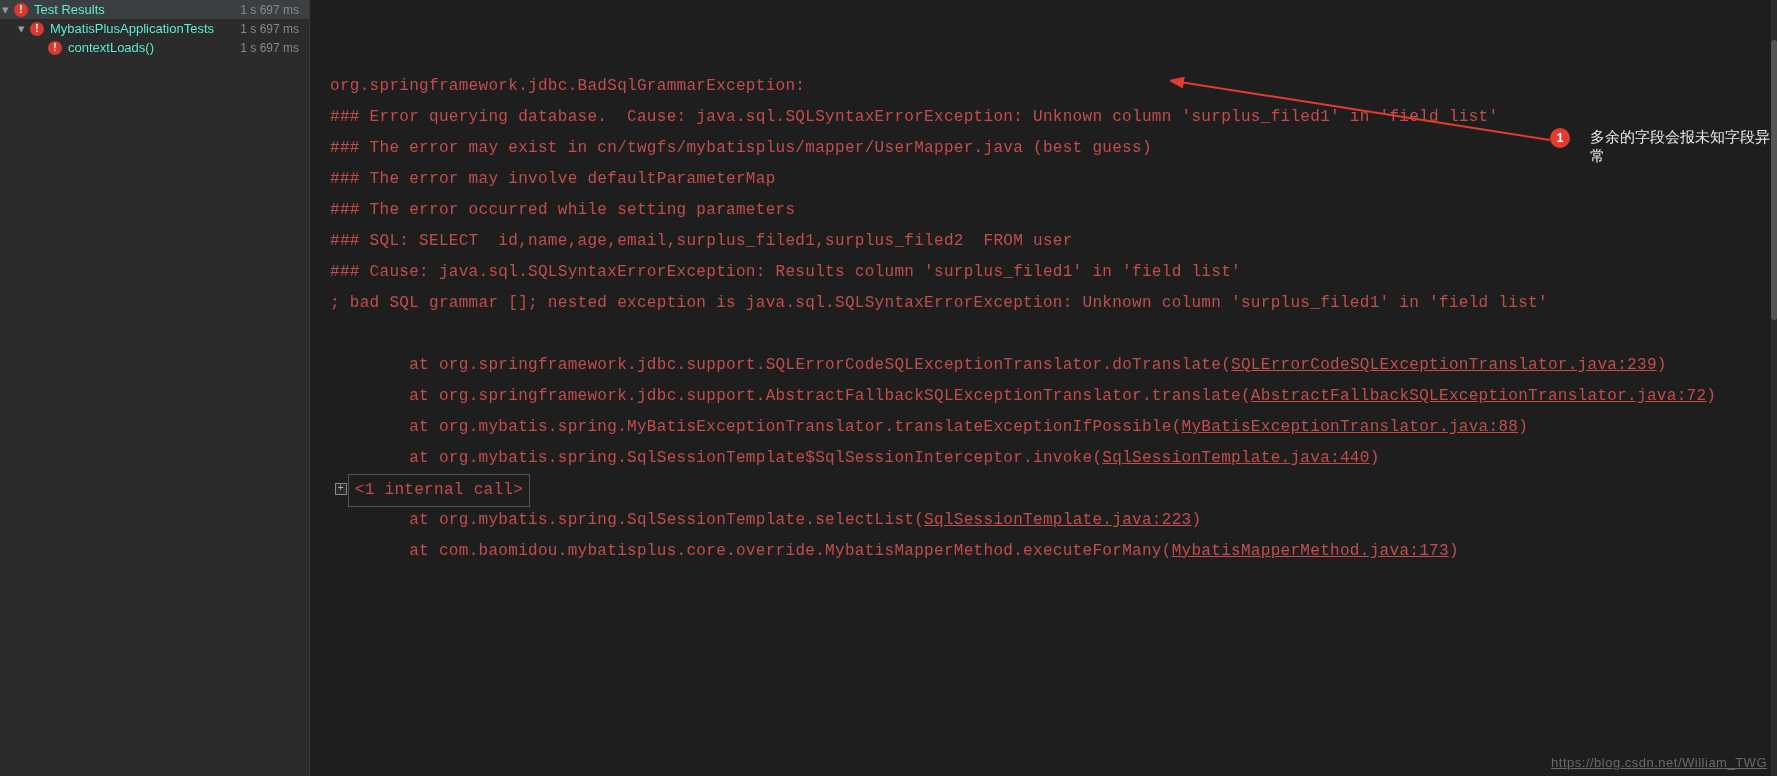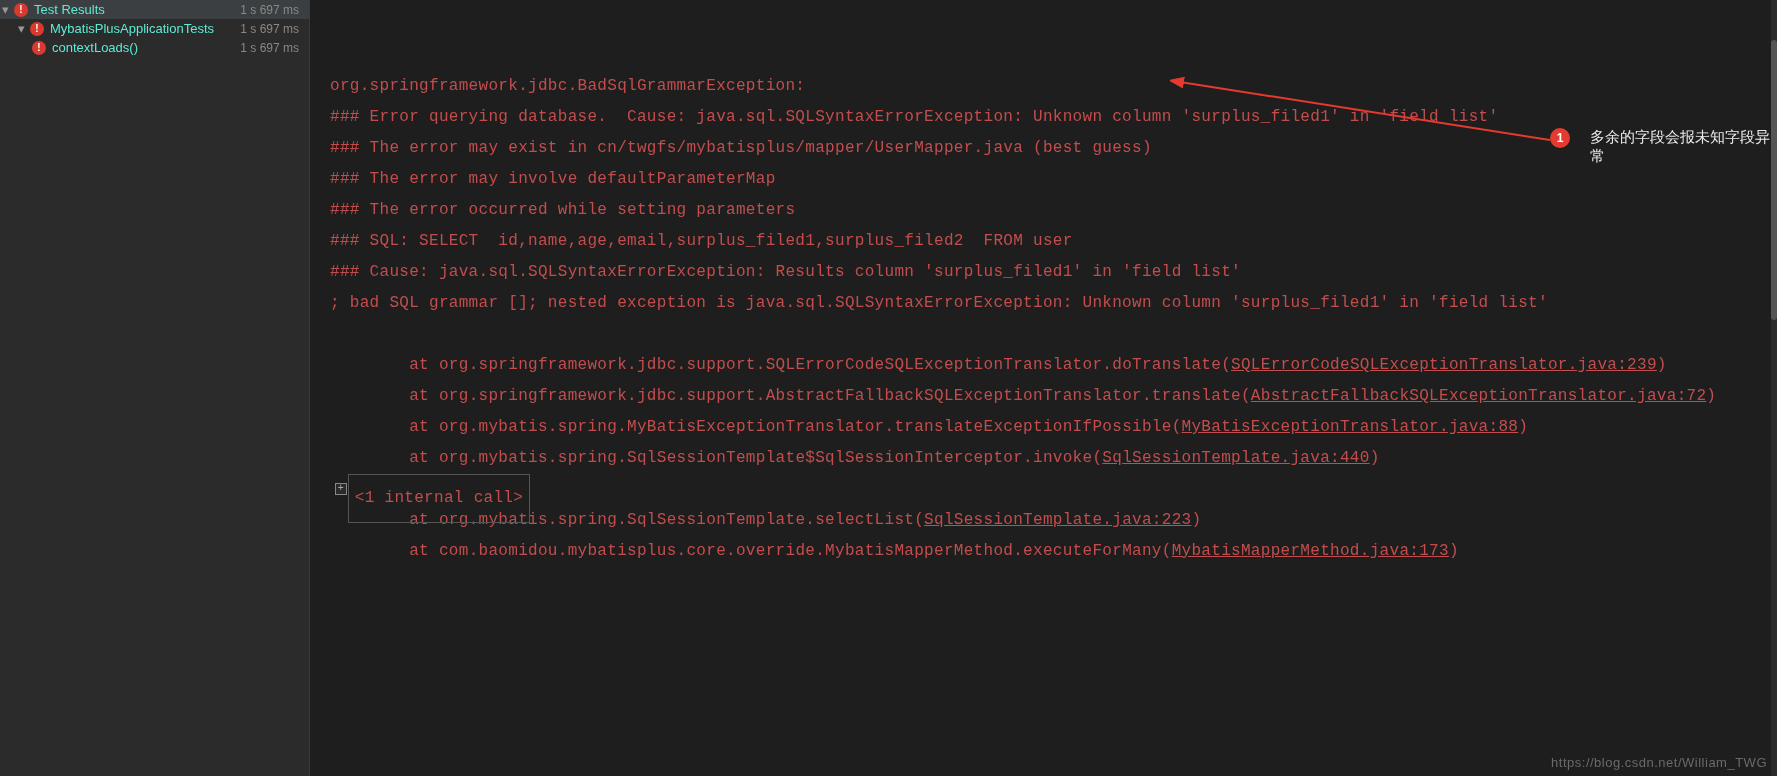--- a/index.html
+++ b/index.html
@@ -29,21 +29,21 @@
     display: flex;
     align-items: center;
     padding: 2px 4px;
     white-space: nowrap;
   }
   .tree-row.header { background: #3c3f41; color: #ddd; }
   .tree-row .spacer { flex: 1; }
   .tree-row .time { color: #888; font-size: 12px; padding-right: 6px; text-align: right; }
   .tree-indent-0 { padding-left: 2px; }
   .tree-indent-1 { padding-left: 18px; }
-  .tree-indent-2 { padding-left: 32px; }
+  .tree-indent-2 { padding-left: 48px; }
   .chev {
     display: inline-block;
     width: 10px;
     color: #999;
     margin-right: 2px;
   }
   .icon-fail {
     display: inline-flex;
     width: 14px; height: 14px;
     border-radius: 50%;
@@ -74,21 +74,21 @@
     color: #c34d4d;
     white-space: pre-wrap;
     word-break: break-all;
     letter-spacing: 0.3px;
   }
   .err { color: #c34d4d; }
   .link { color: #c34d4d; text-decoration: underline; text-align: right; }
   .boxed {
     display: inline-block;
     border: 1px solid #555;
-    padding: 8px 6px;
+    padding: 0 6px;
     margin-left: -2px;
   }
   .fold-plus {
     position: absolute;
     left: 5px;
     width: 12px; height: 12px;
     border: 1px solid #888;
     font-size: 10px; line-height: 10px;
     text-align: center; color: #aaa;
     background: #2b2b2b;
@@ -129,20 +129,21 @@
     color: #e8e8e8;
     font-family: "Microsoft YaHei", Arial, sans-serif;
     font-size: 15px;
   }
   .watermark {
     position: absolute;
     right: 10px; bottom: 6px;
     color: #6a6a6a;
     font-size: 13px;
     letter-spacing: 0.5px;
+    text-decoration: underline;
   }
 </style>
 </head>
 <body>
 
 <div class="root">
 
   <div class="left-panel">
     <div class="tree-row header tree-indent-0">
       <span class="chev">▾</span>

